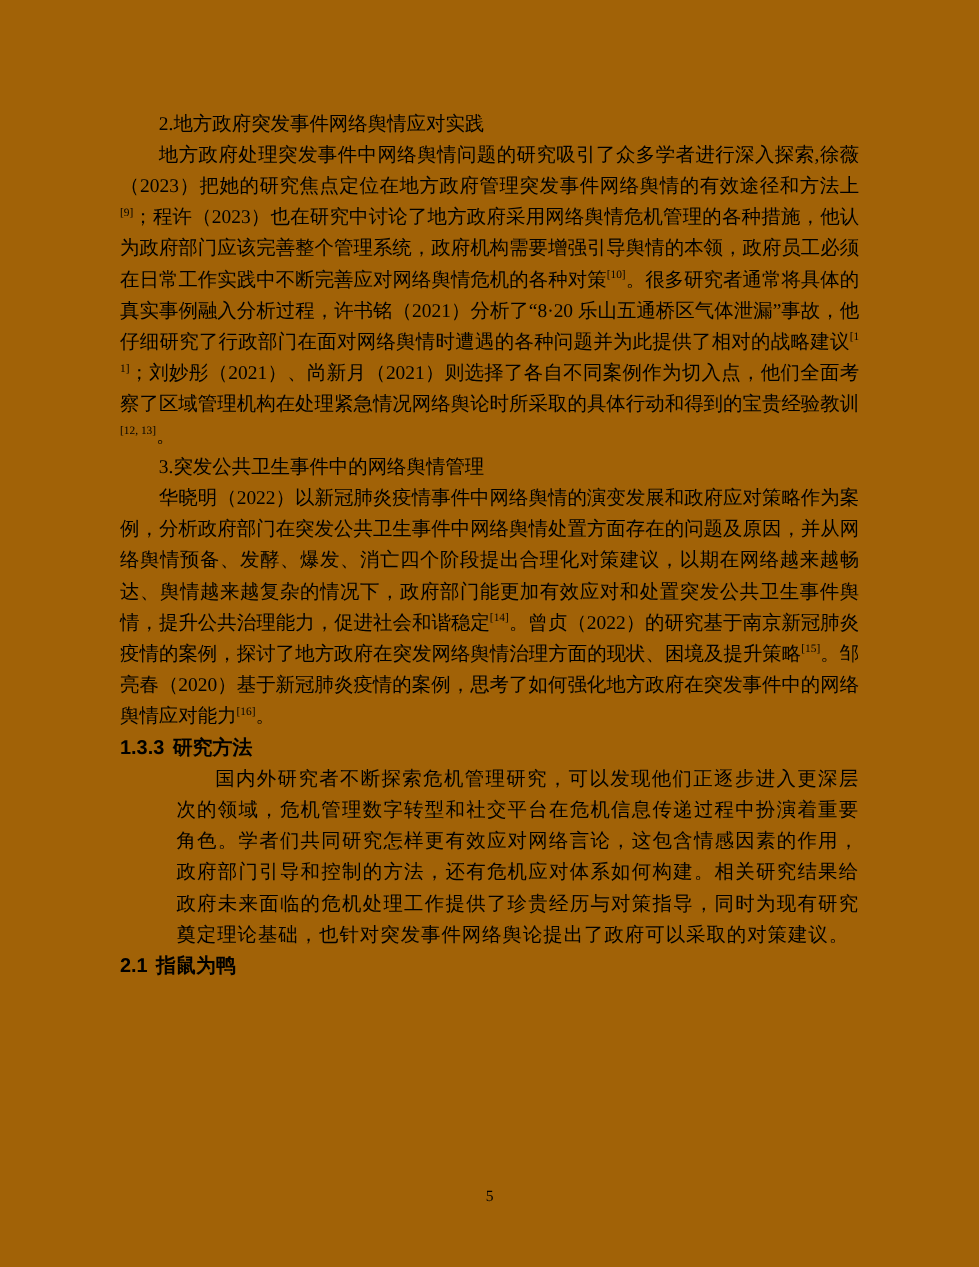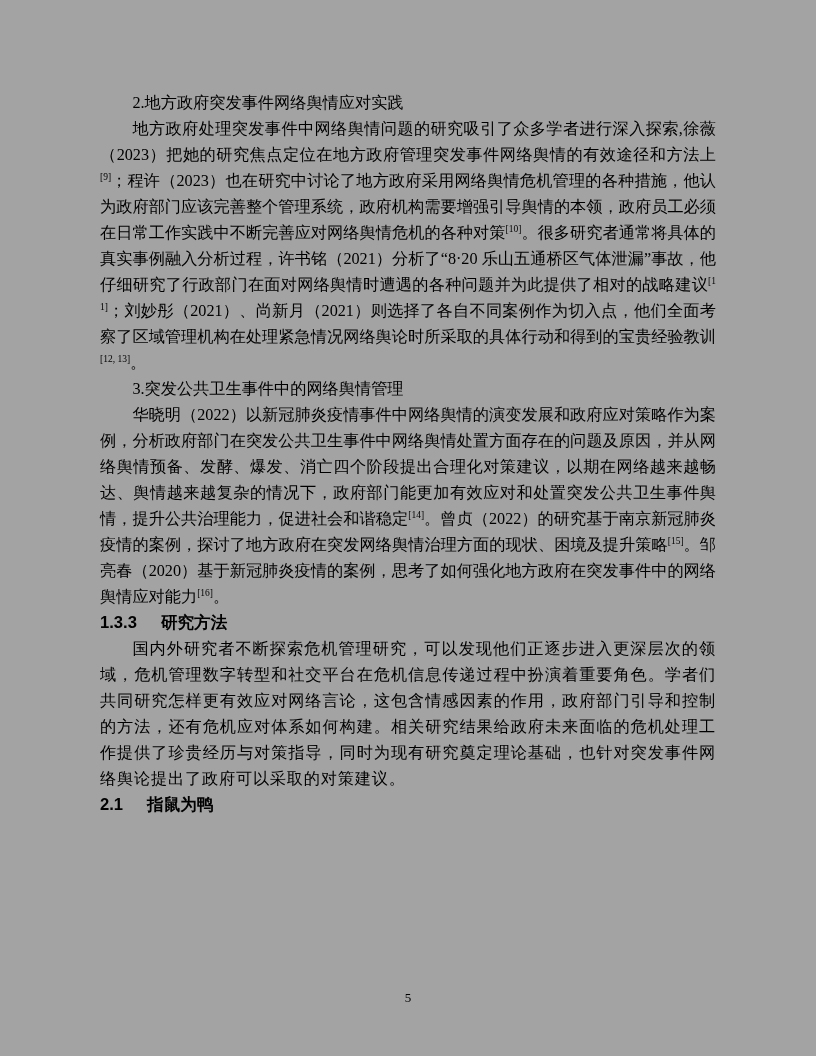--- a/index.html
+++ b/index.html
@@ -4,55 +4,56 @@
 <style>
   html, body {
     margin: 0;
     padding: 0;
     background: #ffffff;
   }
   .page {
     position: relative;
     width: 816px;
     height: 1056px;
-    background: #a3a3a3;
+    background: #a16207;
     overflow: hidden;
     font-family: "Liberation Serif", "DejaVu Serif", serif;
     color: #000000;
   }
   .doc-body {
     position: absolute;
     left: 100px;
     top: 90px;
     width: 616px;
   }
   .para {
     margin: 0;
     font-size: 16.2px;
     line-height: 26px;
     text-align: justify;
     text-indent: 2em;
     word-break: break-all;
   }
   .para.loose {
     letter-spacing: 0.8px;
+    margin-left: 47px;
   }
   .item-heading {
     text-align: left;
   }
   .sec-heading {
     margin: 0;
     font-family: "Liberation Sans", "DejaVu Sans", sans-serif;
     font-weight: bold;
     font-size: 16.6px;
     line-height: 26px;
     text-indent: 0;
   }
   .sec-num {
-    margin-right: 24px;
+    margin-right: 7px;
   }
   sup.cite {
     font-size: 9.5px;
     line-height: 0;
     vertical-align: super;
     letter-spacing: 0;
   }
   .footer {
     position: absolute;
     left: 0;

